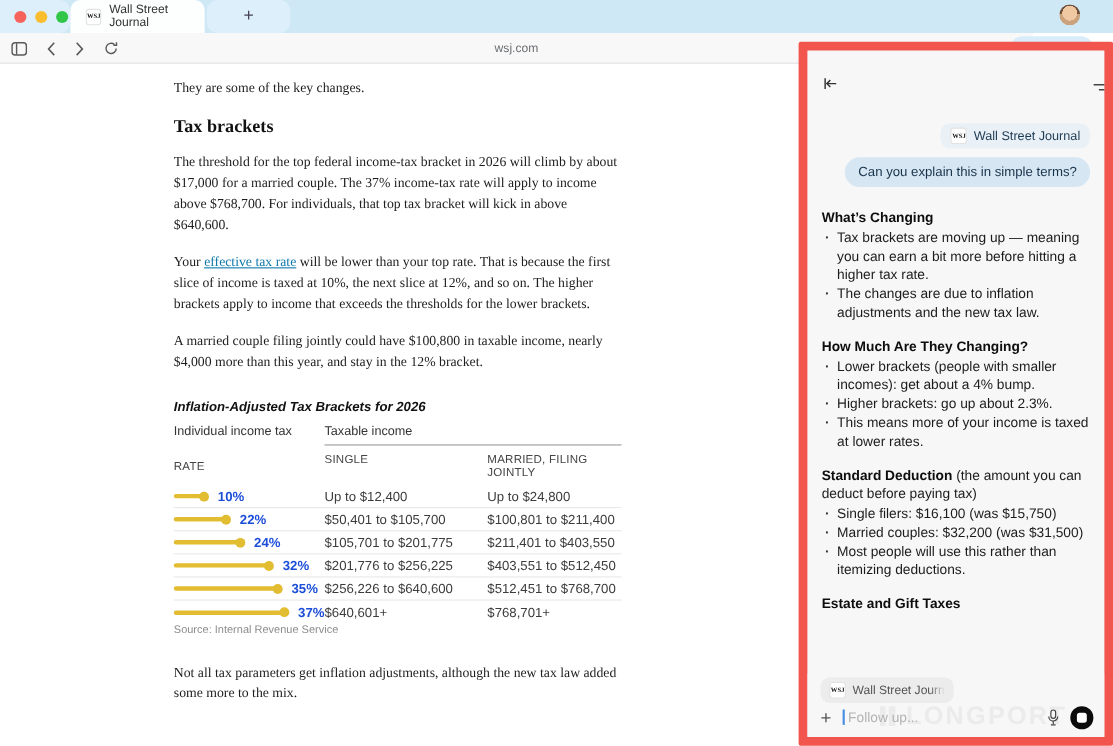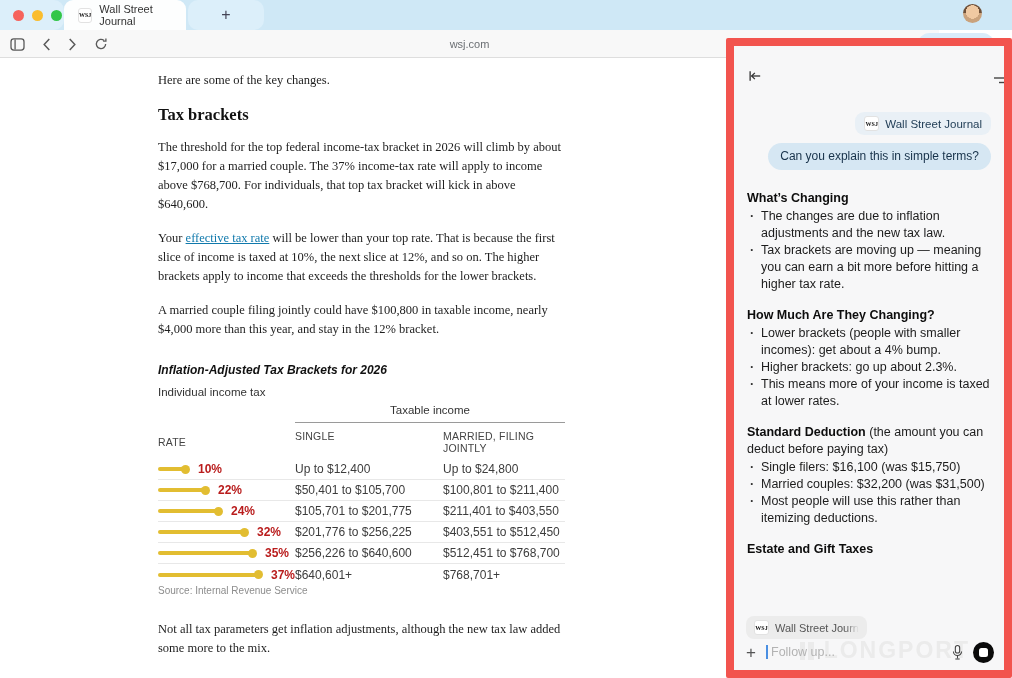--- a/index.html
+++ b/index.html
@@ -31,30 +31,30 @@
   .article p { font-size:12.5px; line-height:19px; margin-bottom:15px; }
   .article h2 { font-size:16.5px; font-weight:bold; margin:20px 0 13px; color:#111; }
   .article h2:first-of-type { margin-top:14px; }
   a.art-link { color:var(--link,#1079ac); text-decoration:underline; cursor:pointer; }
 
   
   .wsj-table { font-family:"Liberation Sans", sans-serif; margin:24px 0 24px; width:407px; }
   .tbl-title { font-size:12px; font-weight:bold; color:#111; margin-bottom:9px;font-style:italic; }
   .tbl-group { display:flex; font-size:11.5px; color:#333; }
   .tg-left { width:137px; }
-  .tg-right { flex:1; text-align:center; border-bottom:1px solid #9a9a9a; padding-bottom:6px;margin-top:18px; }
+  .tg-right { flex:1; text-align:left; border-bottom:1px solid #9a9a9a; padding-bottom:6px; }
   .tbl-head { display:flex; font-size:10.5px; letter-spacing:.2px; color:#444; padding:7px 0 5px; }
   .c-rate { width:137px; display:flex; align-items:center; }
   .c-single { width:148px; }
   .c-married { flex:1; }
   .trow { display:flex; align-items:center; height:21px; border-bottom:1px solid #e8e8e8; font-size:12px; color:#3c3c3c; }
   .trow:last-child { border-bottom:none; }
   .bar { position:relative; height:4px; background:var(--bar,#e2bd31); display:inline-block; margin-right:13px; border-radius:2px; }
   .bar .dot { position:absolute; right:-5px; top:-2.5px; width:9px; height:9px; border-radius:50%; background:var(--bar,#e2bd31); }
-  .rate-label { font-weight:bold; color:#b91c1c; font-size:12px; }
+  .rate-label { font-weight:bold; color:#1d4ed8; font-size:12px; }
   .tbl-source { font-size:10px; color:#8d8d8d; }
 
   
   .panel { position:absolute; left:726px; top:38px; width:286px; height:640px; border:8px solid var(--panel-red,#f2544e); background:#f7f7f8; z-index:5; border-radius:2px; }
   .panel-inner { position:relative; width:100%; height:100%; overflow:hidden; }
   .panel-head { position:absolute; top:0; left:0; right:0; height:44px; z-index:3; }
   .collapse-btn { position:absolute; left:13px; top:23px; }
   .panel-menu { position:absolute; right:-2px; top:26px; }
   .chat { position:absolute; top:0; left:0; right:0; bottom:58px; overflow:hidden; padding:0 13px; }
   .chip-row { display:flex; justify-content:flex-end; margin-top:66px; }
@@ -133,21 +133,21 @@
   <div class="url">wsj.com</div>
   <div class="ai-pill">
     <svg width="11" height="11" viewBox="0 0 12 12">
         <path d="M6 0.8 7.2 4.6 11 6 7.2 7.4 6 11.2 4.8 7.4 1 6 4.8 4.6Z" fill="#3a5a78"></path>
       </svg>
   </div>
 </div>
 
 <div class="page">
   <div class="article">
-    <p>Here are some of the key changes.</p>
+    <p>They are some of the key changes.</p>
     <h2>Tax brackets</h2>
     <p>The threshold for the top federal income-tax bracket in 2026 will climb by about $17,000 for a married couple. The 37% income-tax rate will apply to income above $768,700. For individuals, that top tax bracket will kick in above $640,600.</p>
     <p><span>Your </span><a class="art-link">effective tax rate</a><span> will be lower than your top rate. That is because the first slice of income is taxed at 10%, the next slice at 12%, and so on. The higher brackets apply to income that exceeds the thresholds for the lower brackets.</span></p>
     <p>A married couple filing jointly could have $100,800 in taxable income, nearly $4,000 more than this year, and stay in the 12% bracket.</p>
 
     <div class="wsj-table">
       <div class="tbl-title">Inflation-Adjusted Tax Brackets for 2026</div>
       <div class="tbl-group">
         <div class="tg-left">Individual income tax</div>
         <div class="tg-right">Taxable income</div>
@@ -263,22 +263,22 @@
         <div class="user-bubble">Can you explain this in simple terms?</div>
       </div>
 
       <div class="reply">
         <div>
 
             <div class="sec">
               <p class="sec-head"><b>What’s Changing</b><span></span></p>
               <ul>
 
-              <li>The changes are due to inflation adjustments and the new tax law.</li>
-                <li>Tax brackets are moving up — meaning you can earn a bit more before hitting a higher tax rate.</li>
+              <li>Tax brackets are moving up — meaning you can earn a bit more before hitting a higher tax rate.</li>
+                <li>The changes are due to inflation adjustments and the new tax law.</li>
               </ul>
             </div>
 
             <div class="sec">
               <p class="sec-head"><b>How Much Are They Changing?</b><span></span></p>
               <ul>
 
               <li>Lower brackets (people with smaller incomes): get about a 4% bump.</li>
                 <li>Higher brackets: go up about 2.3%.</li>
                 <li>This means more of your income is taxed at lower rates.</li>

